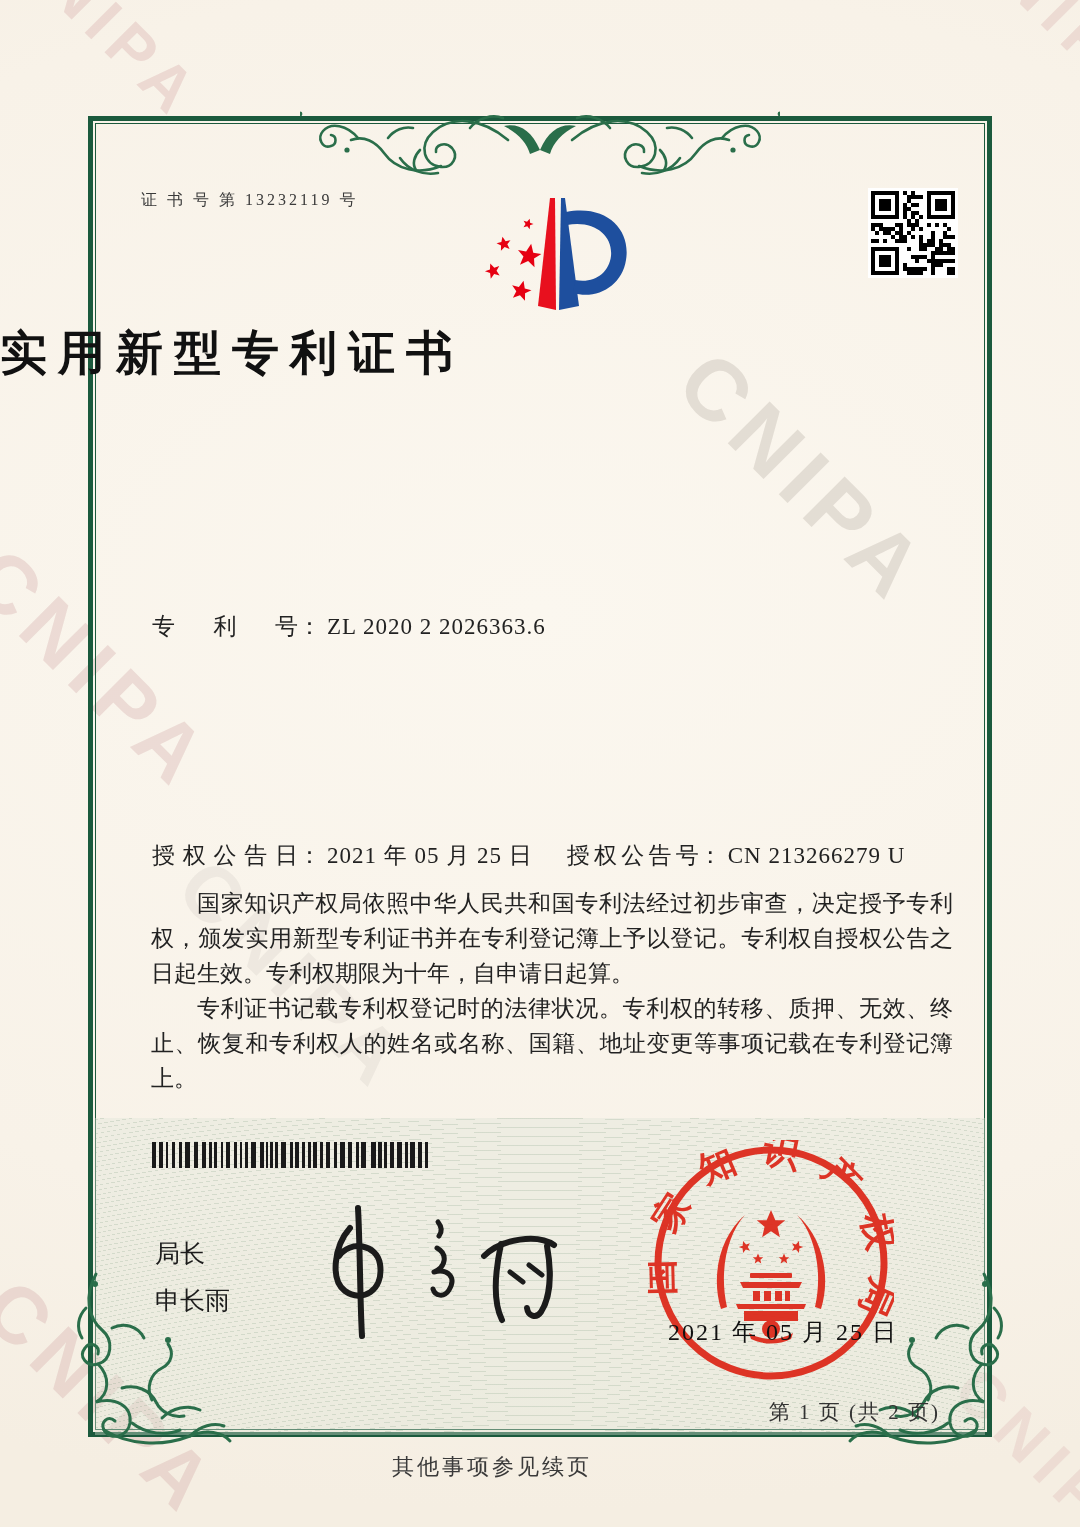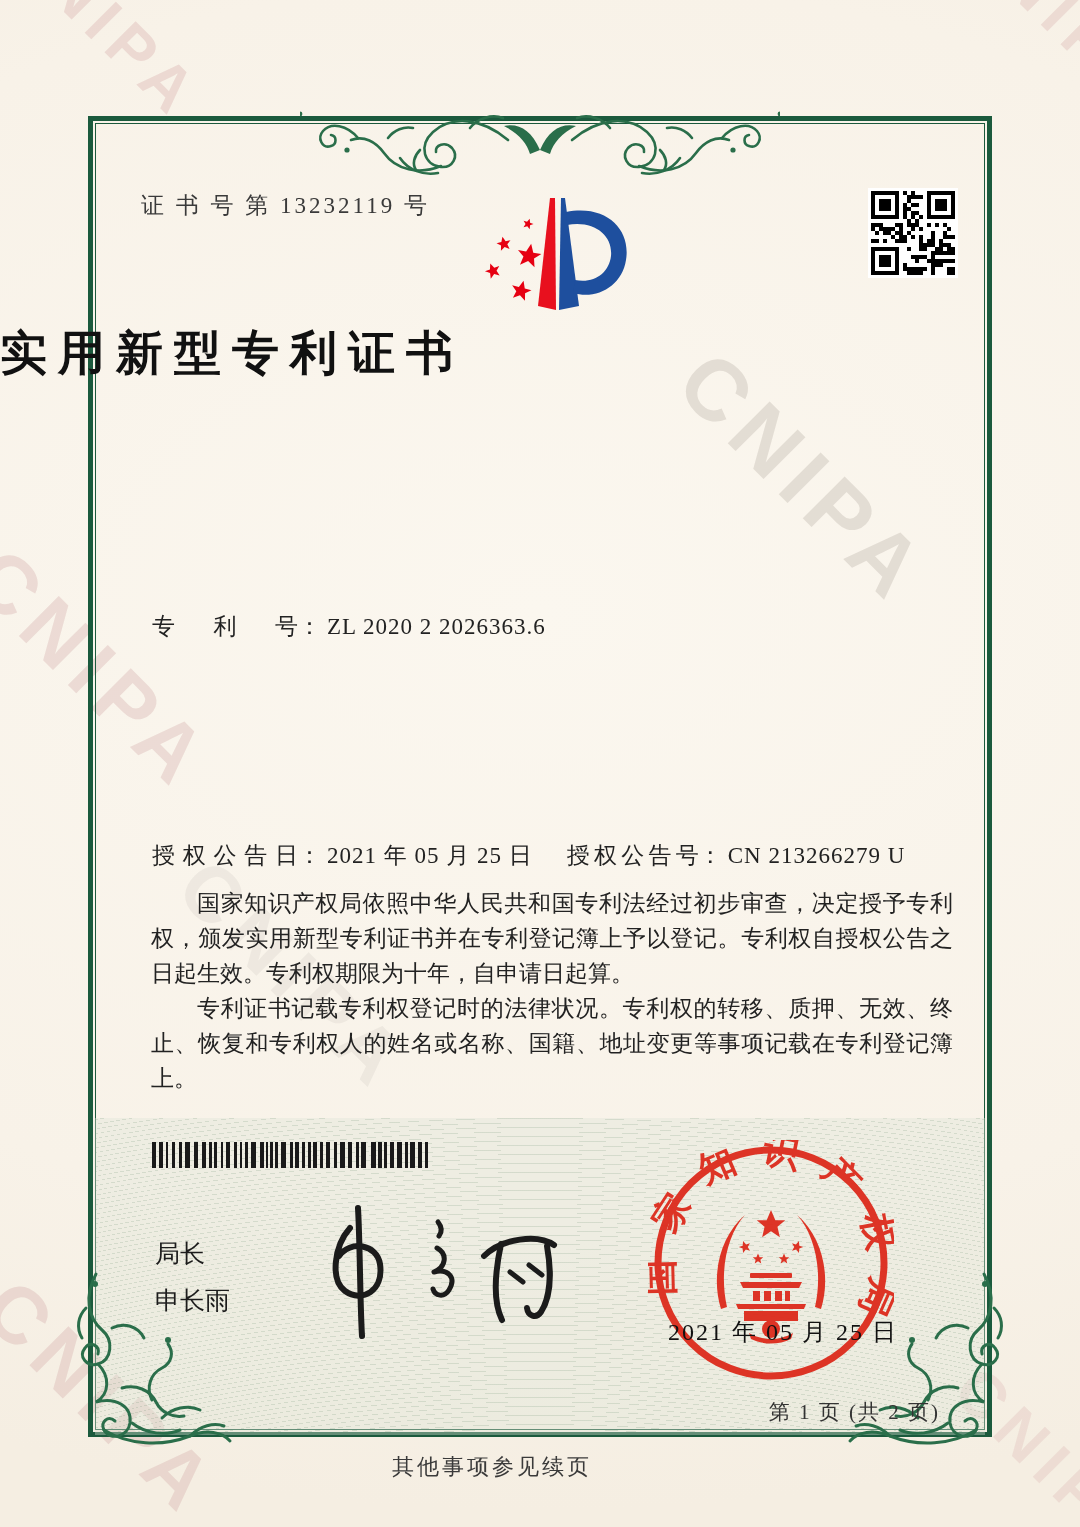--- a/index.html
+++ b/index.html
@@ -29,21 +29,21 @@
   .guilloche{position:absolute;left:95px;top:1118px;width:890px;height:317px;
     background-color:rgba(221,229,215,0.38);
     background-image:repeating-radial-gradient(ellipse 1600px 900px at 50% 260%,
       rgba(110,145,115,0.20) 0 1px, transparent 1px 8px);
   }
   .ornament-top{position:absolute;left:300px;top:88px;width:480px;height:104px;}
   .corner-flourish{position:absolute;width:190px;height:185px;}
   .cf-left{left:62px;top:1268px;}
   .cf-right{left:828px;top:1268px;transform:scaleX(-1);}
   
-  .cert-no{position:absolute;left:141px;top:190px;font-size:23px;letter-spacing:3px;color:#3a3a3a;text-align:center;}
+  .cert-no{position:absolute;left:141px;top:190px;font-size:16px;letter-spacing:3px;color:#3a3a3a;text-align:center;}
   .logo{position:absolute;left:455px;top:178px;width:180px;height:142px;}
   .title{position:absolute;left:0;width:1080px;top:322px;text-align:left;
          font-size:47px;font-weight:bold;letter-spacing:11px;color:#111;}
   .qr{position:absolute;left:868px;top:188px;width:84px;height:84px;background:#fff;padding:3px;}
   .field-row{position:absolute;left:152px;width:800px;font-size:23px;white-space:nowrap;color:#222;}
   .flabel{display:inline-block;width:146px;text-align:justify;text-align-last:justify;}
   .fcolon{display:inline-block;margin-right:6px;}
   .fvalue{letter-spacing:1px;}
   .row-0{top:452px;} .row-1{top:517px;} .row-2{top:581px;margin-top:30px;}
   .row-3{top:645px;} .row-4{top:710px;} .row-5{top:775px;}

